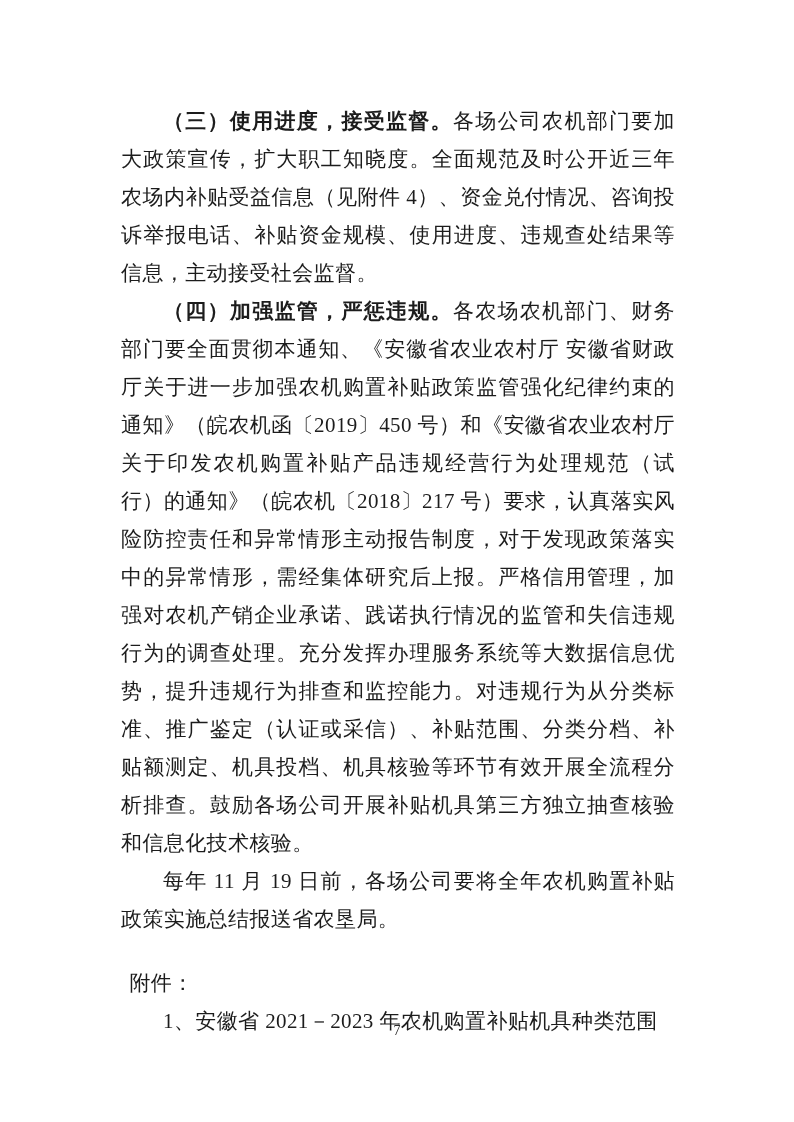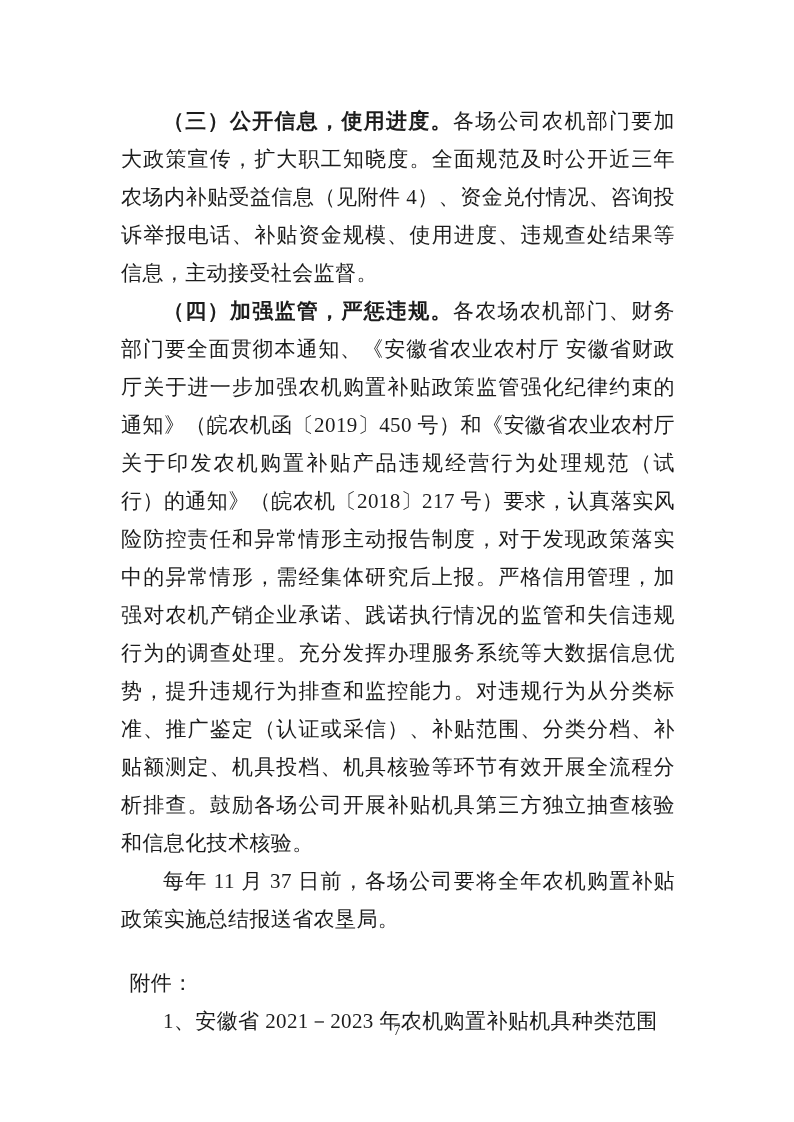--- a/index.html
+++ b/index.html
@@ -60,29 +60,29 @@
     line-height: 18px;
     color: #2a2a2a;
   }
 </style>
 </head>
 <body>
 
 <div class="page">
 
   <p class="para">
-    <span class="lead">（三）公开信息，使用进度。</span><span>各场公司农机部门要加大政策宣传，扩大职工知晓度。全面规范及时公开近三年农场内补贴受益信息（见附件 4）、资金兑付情况、咨询投诉举报电话、补贴资金规模、使用进度、违规查处结果等信息，主动接受社会监督。</span>
+    <span class="lead">（三）使用进度，接受监督。</span><span>各场公司农机部门要加大政策宣传，扩大职工知晓度。全面规范及时公开近三年农场内补贴受益信息（见附件 4）、资金兑付情况、咨询投诉举报电话、补贴资金规模、使用进度、违规查处结果等信息，主动接受社会监督。</span>
   </p>
 
   <p class="para">
     <span class="lead">（四）加强监管，严惩违规。</span><span>各农场农机部门、财务部门要全面贯彻本通知、《安徽省农业农村厅 安徽省财政厅关于进一步加强农机购置补贴政策监管强化纪律约束的通知》（皖农机函〔2019〕450 号）和《安徽省农业农村厅关于印发农机购置补贴产品违规经营行为处理规范（试行）的通知》（皖农机〔2018〕217 号）要求，认真落实风险防控责任和异常情形主动报告制度，对于发现政策落实中的异常情形，需经集体研究后上报。严格信用管理，加强对农机产销企业承诺、践诺执行情况的监管和失信违规行为的调查处理。充分发挥办理服务系统等大数据信息优势，提升违规行为排查和监控能力。对违规行为从分类标准、推广鉴定（认证或采信）、补贴范围、分类分档、补贴额测定、机具投档、机具核验等环节有效开展全流程分析排查。鼓励各场公司开展补贴机具第三方独立抽查核验和信息化技术核验。</span>
   </p>
 
   <p class="para">
-    <span>每年 11 月 37 日前，各场公司要将全年农机购置补贴政策实施总结报送省农垦局。</span>
+    <span>每年 11 月 19 日前，各场公司要将全年农机购置补贴政策实施总结报送省农垦局。</span>
   </p>
 
   <div class="attachments">
     <p class="attach-label">附件：</p>
     <p class="attach-item">1、安徽省 2021－2023 年农机购置补贴机具种类范围</p>
   </div>
 
   <div class="page-number">7</div>
 
 </div>

